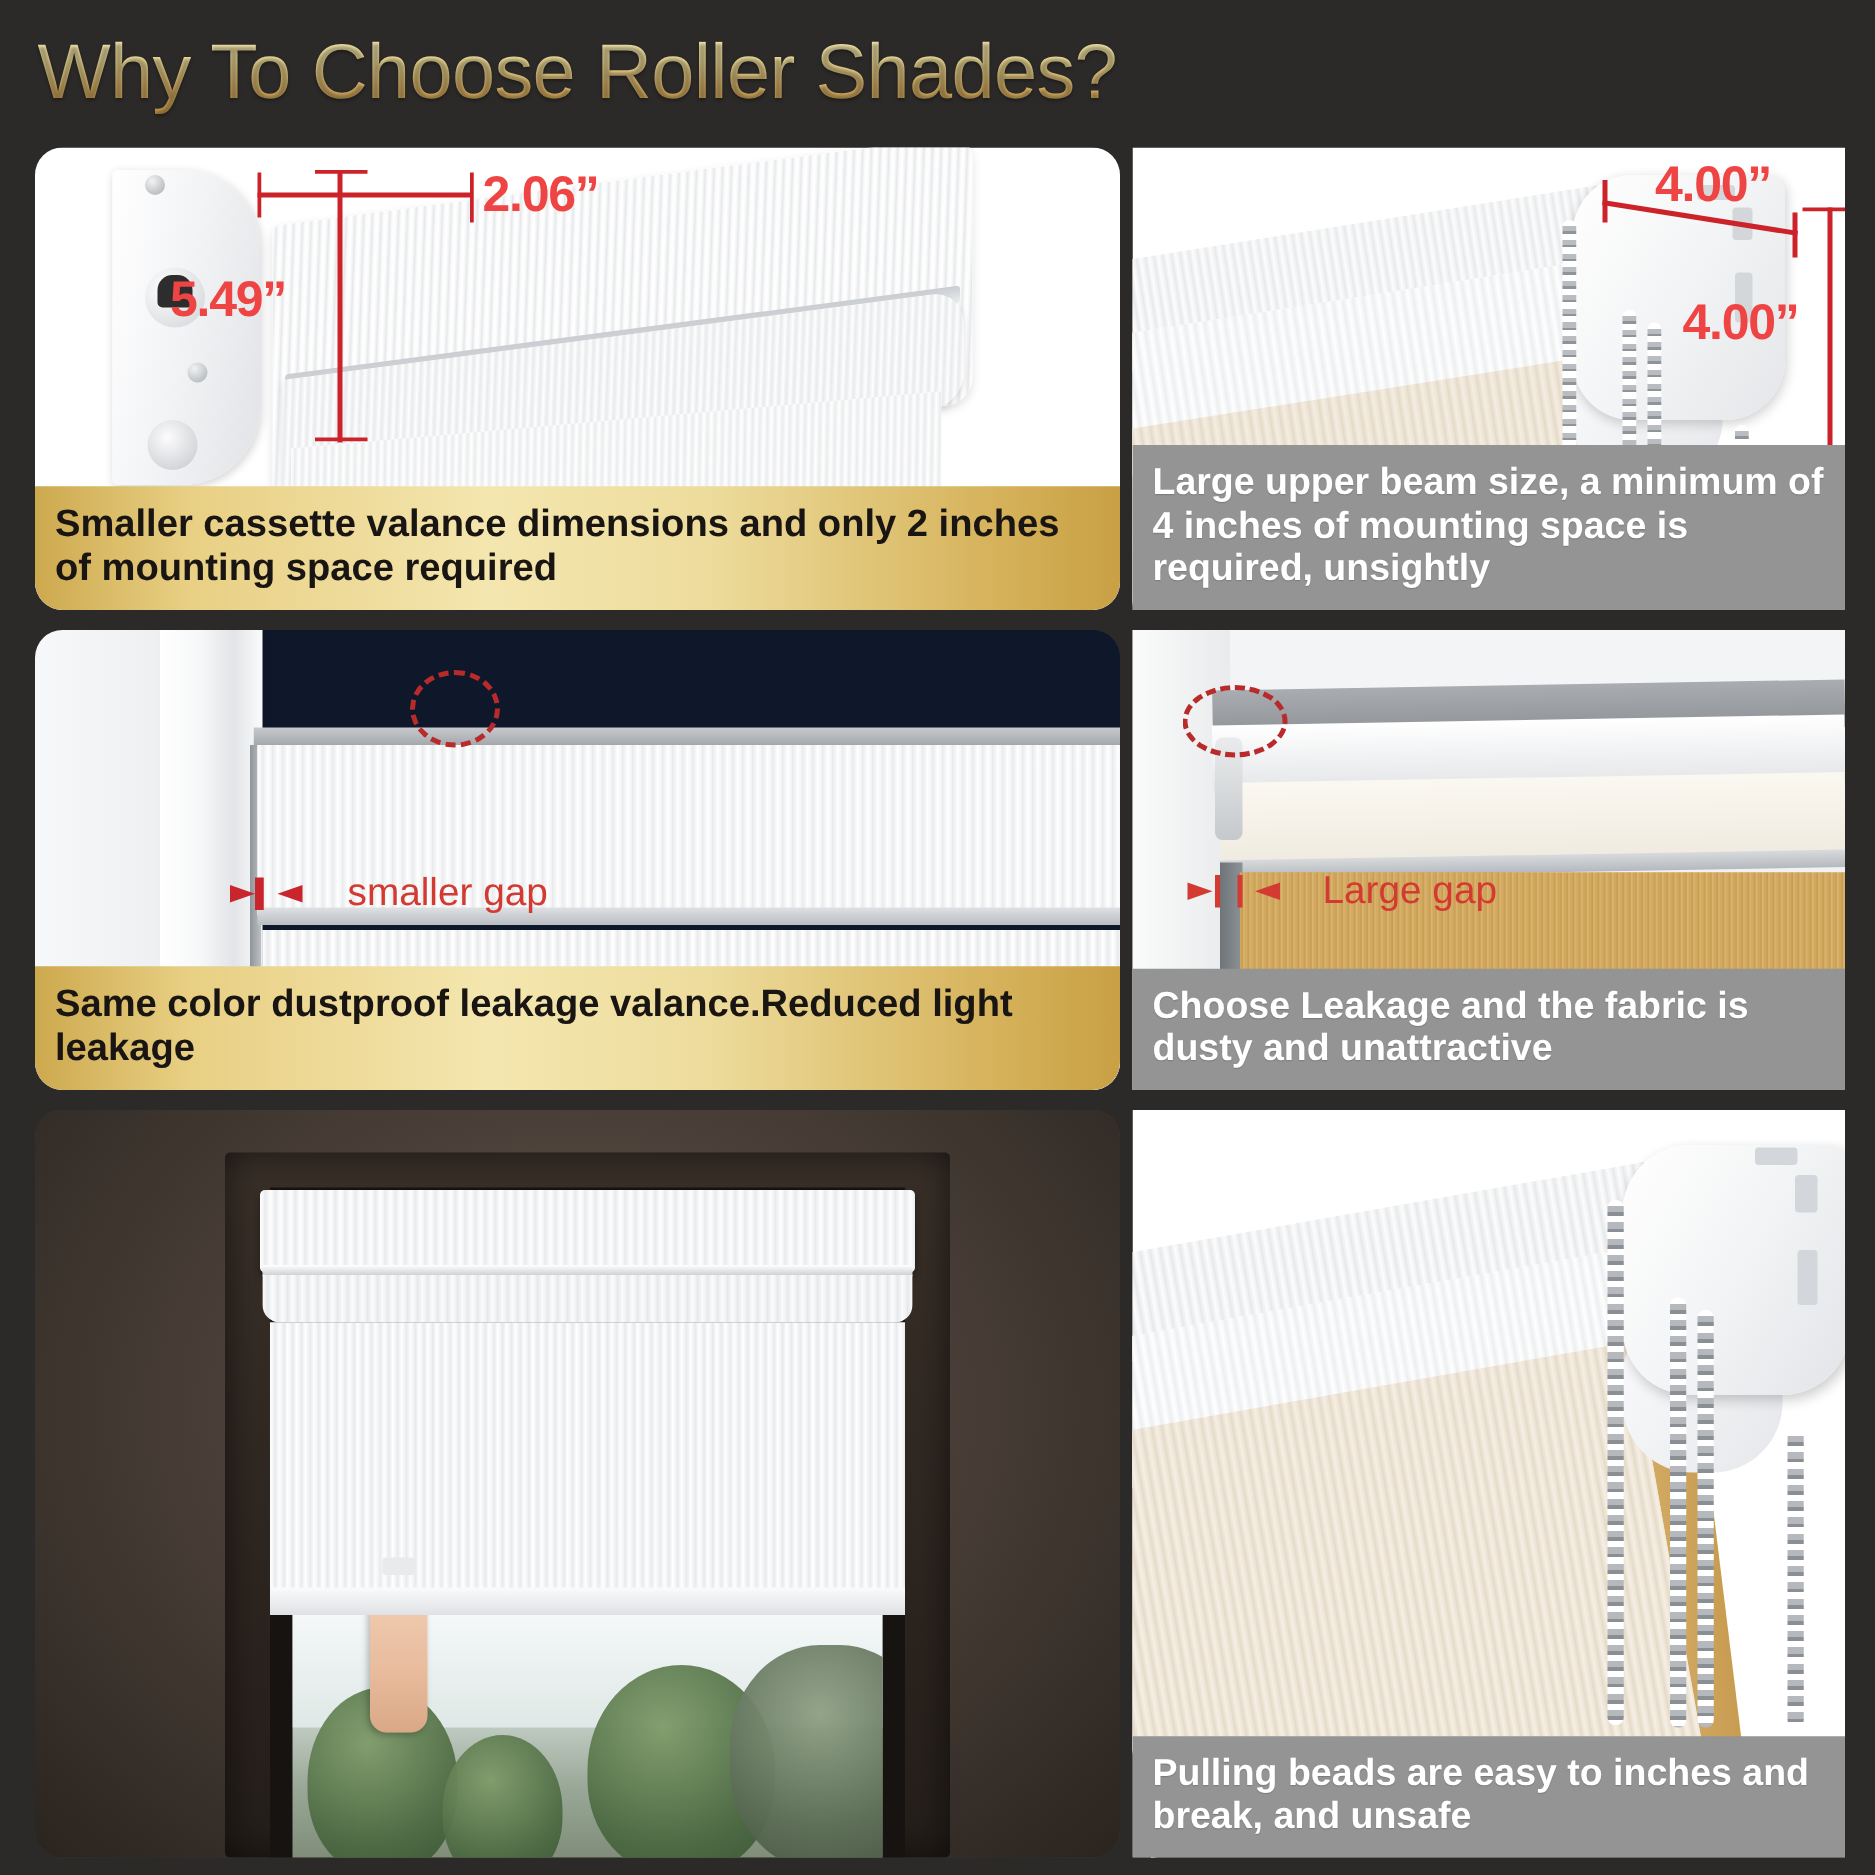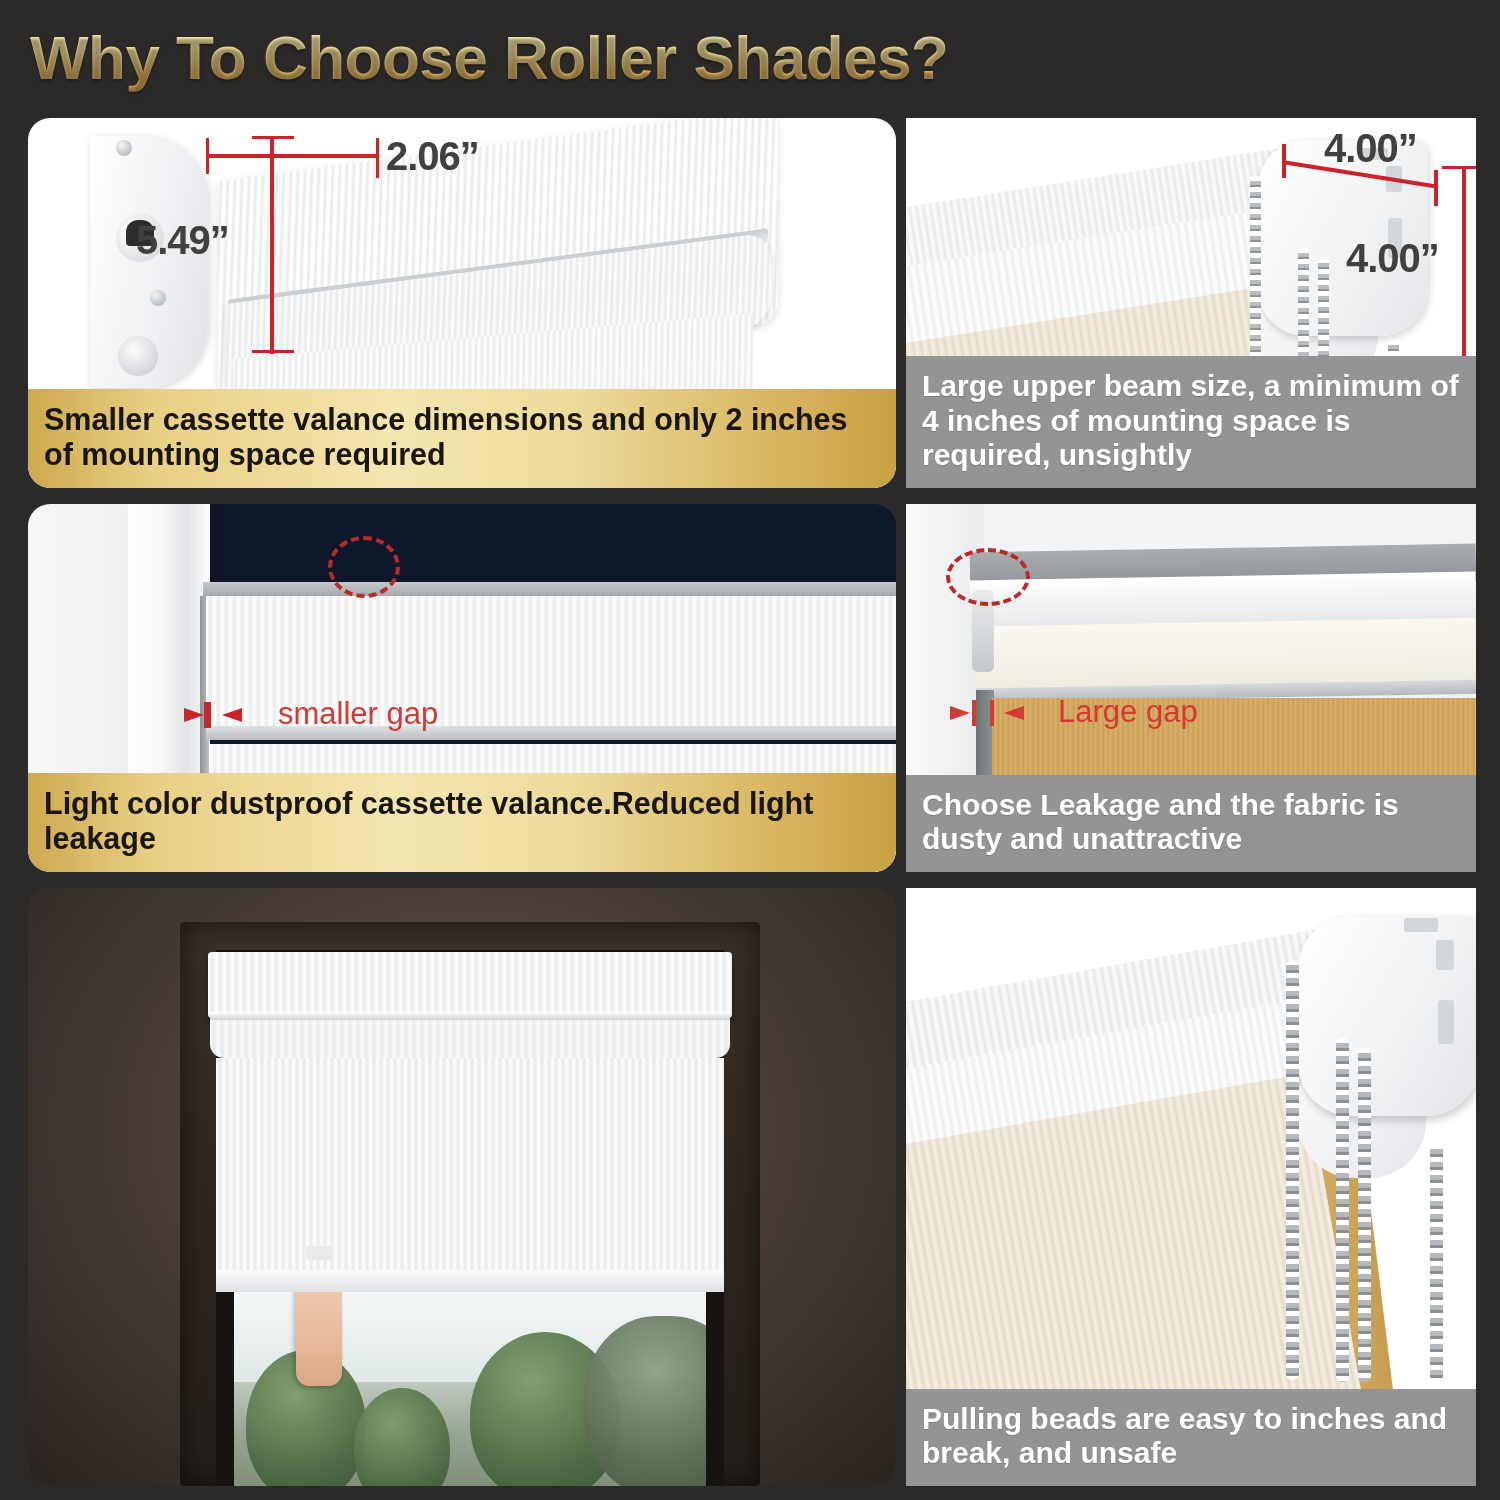--- a/index.html
+++ b/index.html
@@ -7,21 +7,21 @@
     width: 1500px; height: 1500px;
     background: #2b2a28;
     font-family: "Liberation Sans", sans-serif;
     overflow: hidden;
   }
   .page { position: relative; width: 1500px; height: 1500px; background: #2b2a28; }
 
   
   .title {
     position: absolute; left: 30px; top: 22px;
-    font-size: 62px; font-weight: bold; letter-spacing: -0.5px;
+    font-size: 62px; font-weight: normal; letter-spacing: -0.5px;
     background: linear-gradient(180deg, #fdf3c4 0%, #f3e09a 38%, #d9b063 72%, #c89a4a 100%);
     -webkit-background-clip: text; background-clip: text;
     -webkit-text-fill-color: transparent; color: #d9b063;
     text-shadow: 0 2px 3px rgba(0,0,0,0.35);
     white-space: nowrap;
   }
 
   
   .grid { position: absolute; left: 0; top: 118px; width: 1500px; height: 1382px; }
 
@@ -49,21 +49,21 @@
     color: #191512; font-size: 30.5px;
     border-bottom-left-radius: 22px; border-bottom-right-radius: 22px;
   }
   .caption.gray {
     background: #949494; color: #ffffff; font-size: 30px;
     text-shadow: 0 1px 1px rgba(0,0,0,0.18);
   }
 
   
   .ann { position: absolute; color: #c9252d; font-weight: bold; white-space: nowrap; }
-  .dimlabel { font-size: 40px; color: #404040; font-weight: bold; letter-spacing: -1px; }
+  .dimlabel { font-size: 40px; color: #ef4444; font-weight: bold; letter-spacing: -1px; }
   .gaplabel { font-size: 31px; color: #d23a32; font-weight: normal; }
   .rline { position: absolute; background: #cc2229; }
   .rdash {
     position: absolute; border: 4px dashed #b92b2b; border-radius: 50%;
     background: transparent;
   }
 
   
   .p1 { background:#fff; }
   .p1 .body {
@@ -400,21 +400,21 @@
 
         <div class="rline" style="left:176px; top:198px; width:7px; height:26px; background:#c9252d;"></div>
         <svg style="position:absolute; left:122px; top:196px;" width="56" height="30">
           <polygon points="0,15 34,15 34,8 54,15 34,22 34,15" fill="#c9252d"></polygon>
         </svg>
         <svg style="position:absolute; left:188px; top:196px;" width="60" height="30">
           <polygon points="60,15 26,15 26,8 6,15 26,22 26,15" fill="#c9252d"></polygon>
         </svg>
         <div class="ann gaplabel" style="left:250px; top:192px;">smaller gap</div>
       </div>
-      <div class="caption gold">Light color dustproof cassette valance.Reduced light leakage</div>
+      <div class="caption gold">Same color dustproof leakage valance.Reduced light leakage</div>
     </div>
 
     <div class="cell bad c-right r2">
       <div class="photo p4">
         <div class="wall"></div>
         <div class="jamb"></div>
         <div class="topbar"></div>
         <div class="tube2"></div>
         <div class="cream"></div>
         <div class="creamb"></div>

